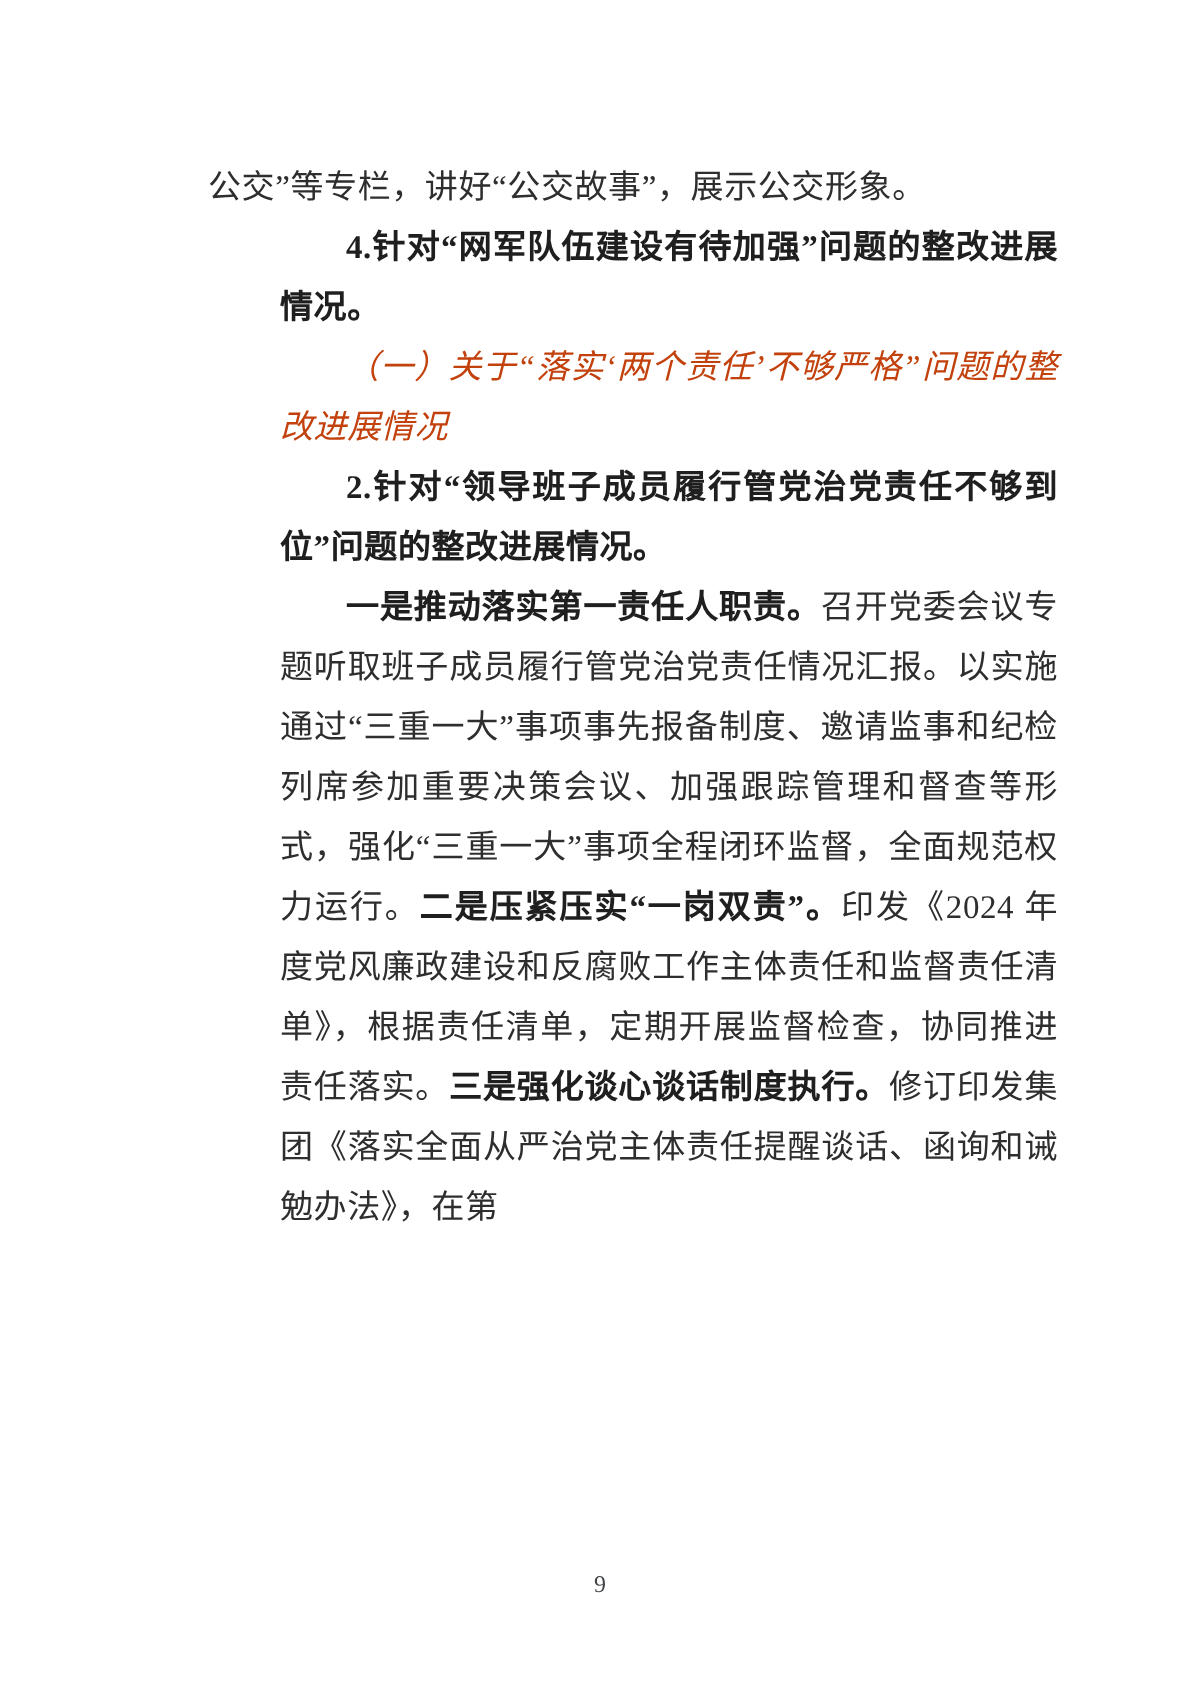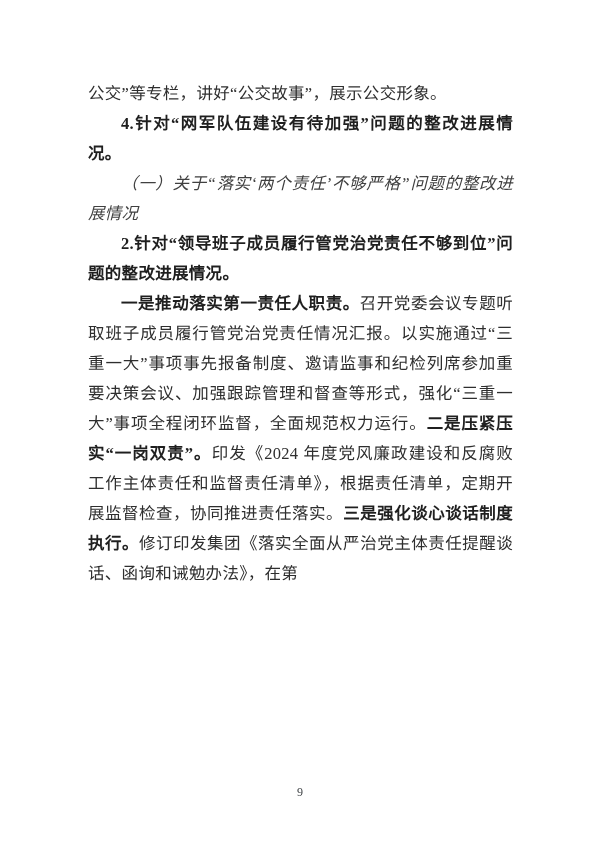--- a/index.html
+++ b/index.html
@@ -11,38 +11,38 @@
     position: relative;
     width: 600px;
     height: 849px;
     background: #ffffff;
     overflow: hidden;
     font-family: "Liberation Serif", "DejaVu Serif", serif;
     color: #2e2e2e;
   }
   .content {
     position: absolute;
-    left: 88px;
+    left: 104px;
     top: 79px;
     width: 425px;
   }
   p.para {
     margin: 0;
     padding: 0;
     font-size: 16.5px;
     line-height: 30px;
     text-align: justify;
     letter-spacing: 0.3px;
     word-break: break-all;
   }
-  p.para.indent { text-indent: 33px; }
+  p.para.indent { text-indent: 33px; margin-left: 36px; }
   p.para.heading1 { margin-top: 4px; color: #222222; }
   p.para.heading2 {
     font-style: italic;
-    color: #404040;
+    color: #c2410c;
   }
   .run { font-weight: 400; }
   .run-bold { font-weight: 700; color: #1f1f1f; }
   .page-number {
     position: absolute;
     top: 784px;
     left: 0;
     width: 100%;
     text-align: center;
     font-size: 12px;

